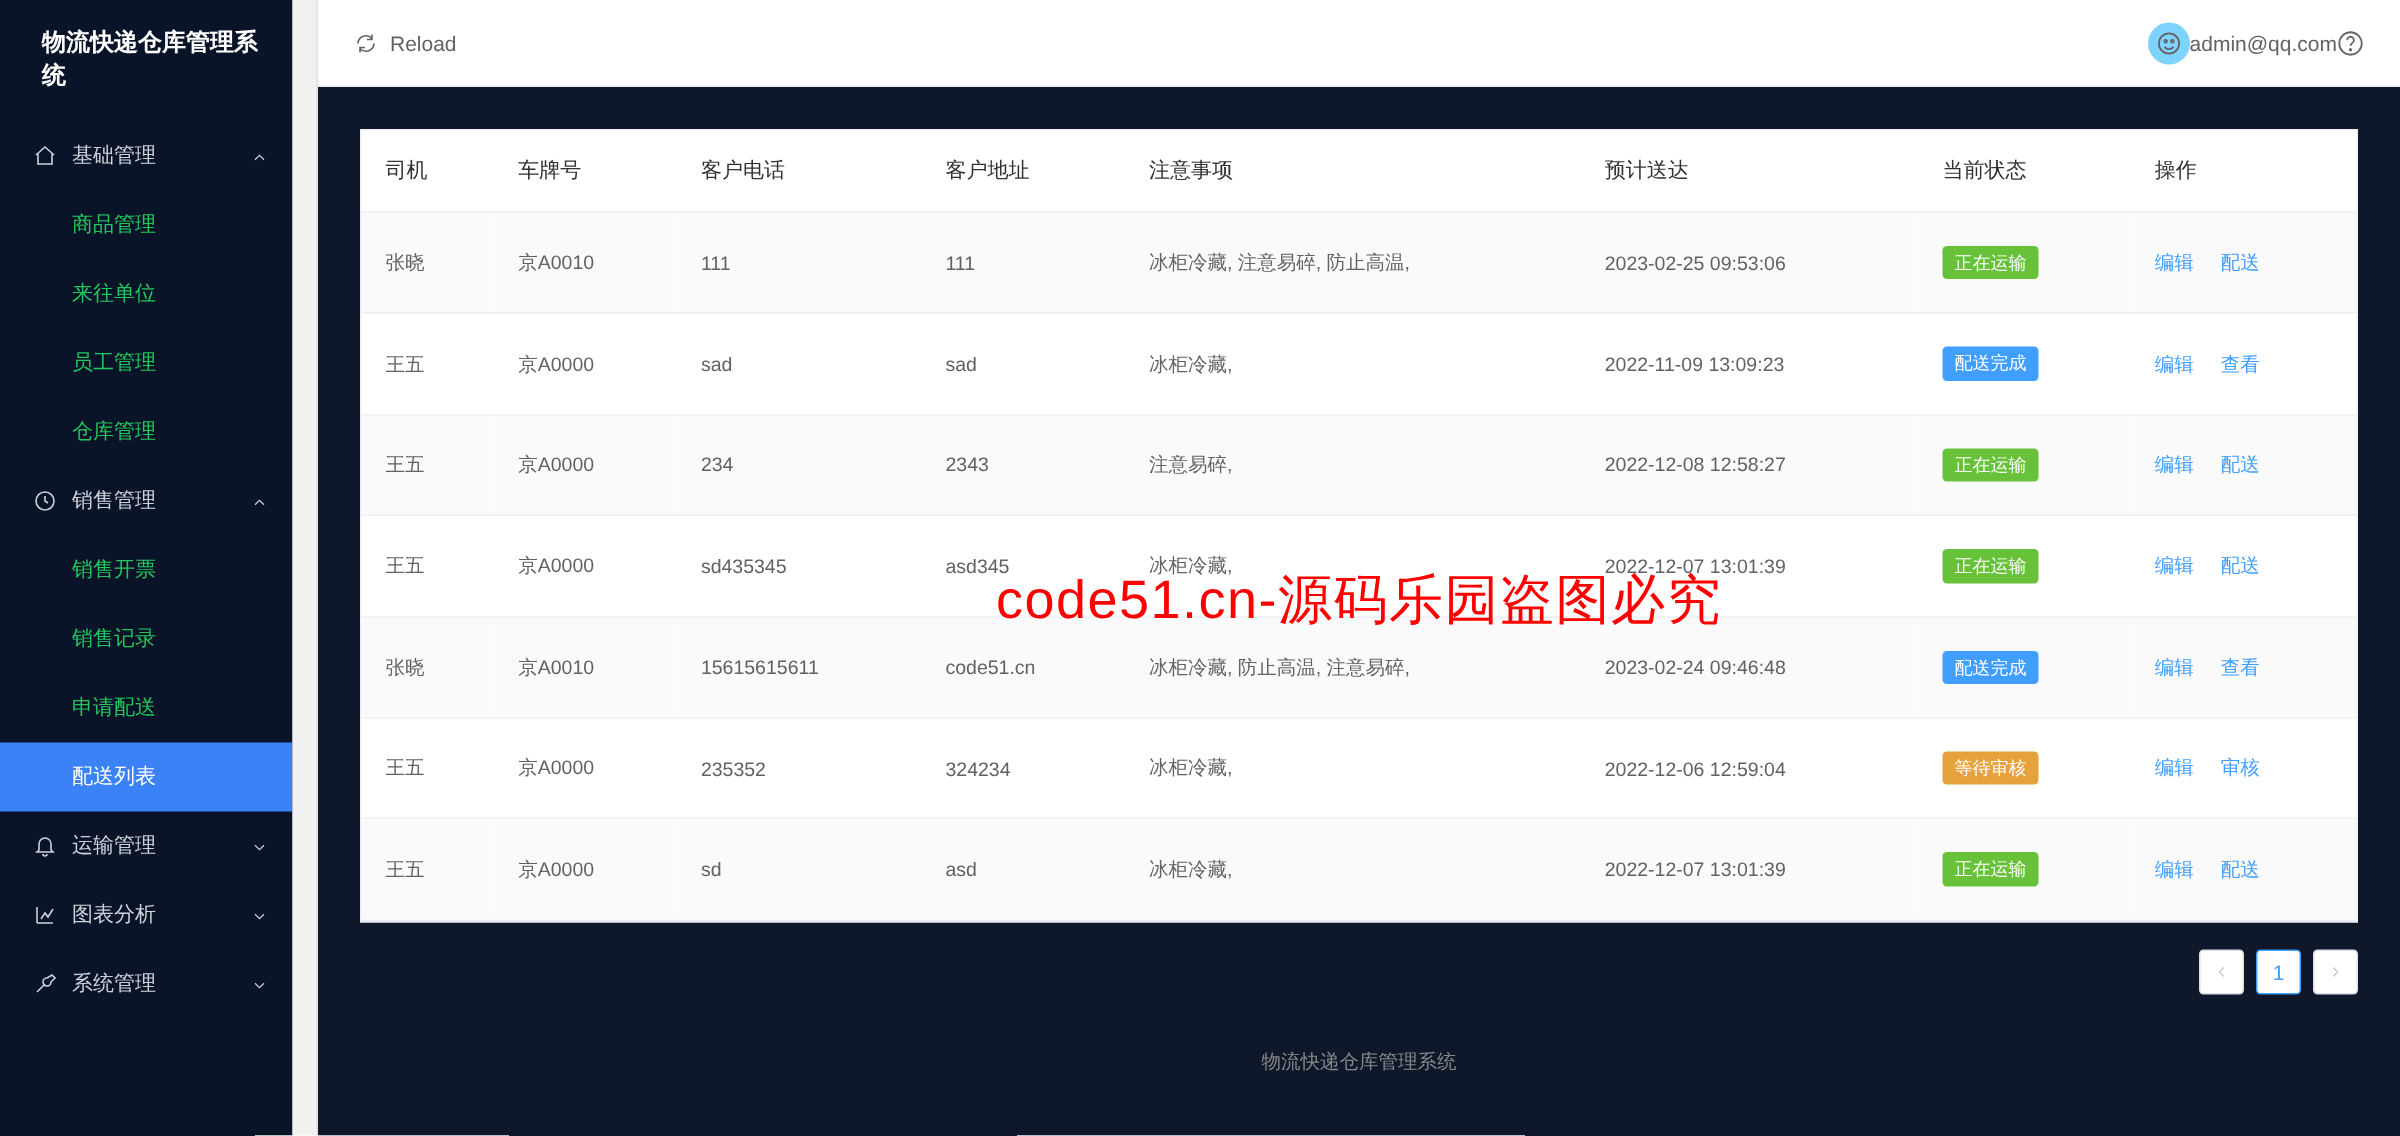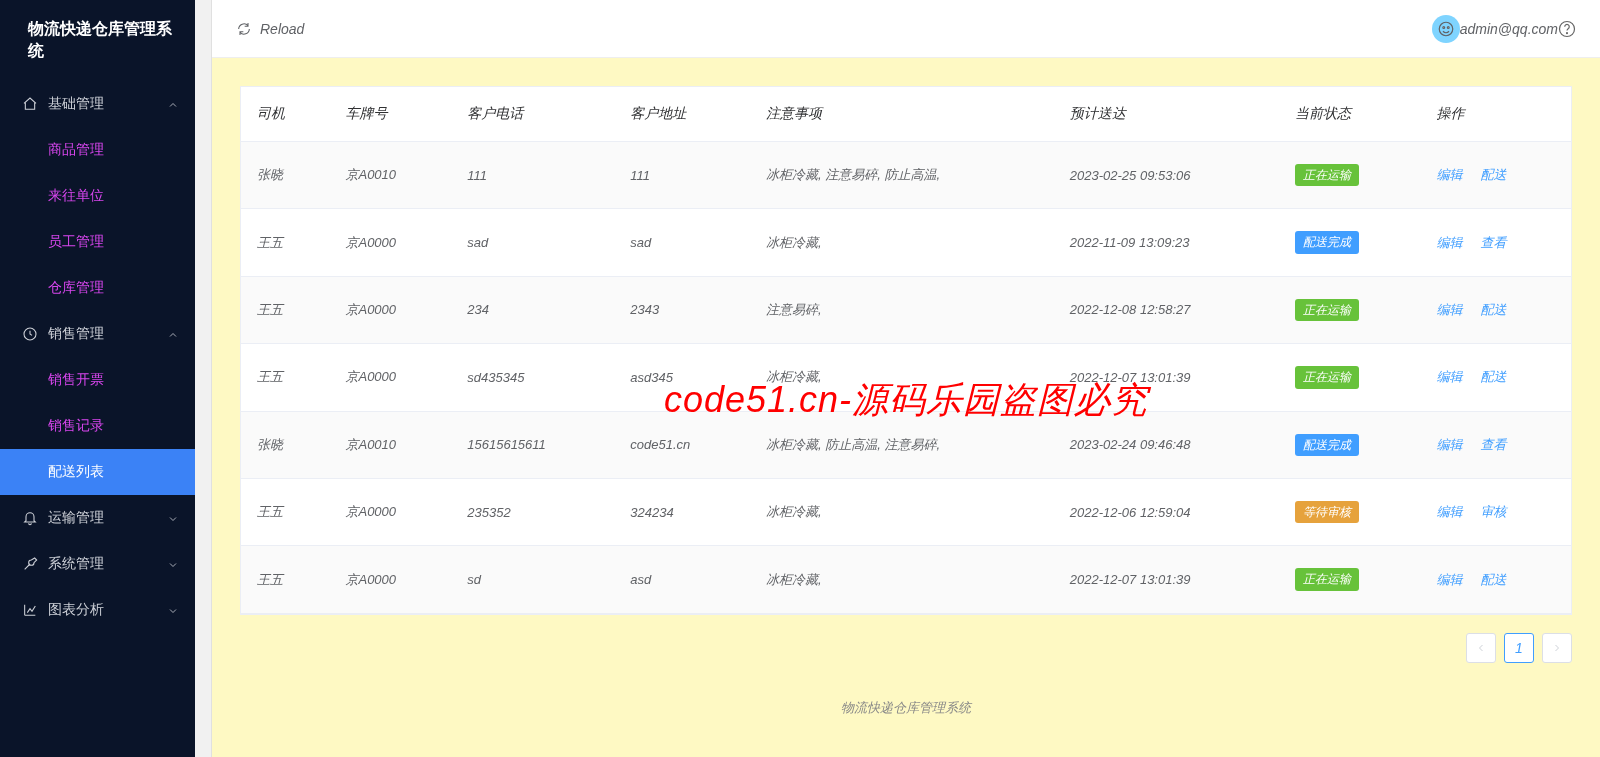--- a/index.html
+++ b/index.html
@@ -38,30 +38,30 @@
   color: #ced1d8;
   font-size: 14px;
 }
 .menu-group-header .icon { width: 16px; height: 16px; margin-right: 10px; }
 .menu-group-header .chevron { margin-left: auto; width: 12px; height: 12px; }
 .menu-item {
   display: flex;
   align-items: center;
   padding: 14px 16px 14px 48px;
   cursor: pointer;
-  color: #d946ef;
+  color: #22c55e;
   font-size: 14px;
 }
 .menu-item.active { background: #3b82f6; color: #fff; }
 
 
 .scroll-edge { width: 17px; background: #f1f1f1; border-right: 1px solid #e0e0e0; }
 
 
-.main { flex: 1; display: flex; flex-direction: column; background: #fef9c3; font-style: italic; }
+.main { flex: 1; display: flex; flex-direction: column; background: #0f172a; }
 .topbar {
   height: 58px;
   background: #fff;
   display: flex;
   align-items: center;
   padding: 0 24px;
   border-bottom: 1px solid #eee;
 }
 .reload {
   display: flex;
@@ -184,45 +184,46 @@
               <circle cx="12" cy="12" r="9"></circle>
               <path d="M12 7v5l3 2"></path>
             </svg></span>
           <span>销售管理</span>
           <span class="chevron"><svg viewBox="0 0 24 24">
               <path d="M6 15l6-6 6 6"></path>
             </svg></span>
         </div>
         <div class="menu-item">销售开票</div>
         <div class="menu-item">销售记录</div>
+        <div class="menu-item">申请配送</div>
         <div class="menu-item active">配送列表</div>
         <div class="menu-group-header">
           <span class="icon"><svg viewBox="0 0 24 24">
               <path d="M6 16V10a6 6 0 1 1 12 0v6l2 2H4z"></path>
               <path d="M10 20a2 2 0 0 0 4 0"></path>
             </svg></span>
           <span>运输管理</span>
           <span class="chevron"><svg viewBox="0 0 24 24">
               <path d="M6 9l6 6 6-6"></path>
             </svg></span>
         </div>
         <div class="menu-group-header">
           <span class="icon"><svg viewBox="0 0 24 24">
+              <path d="M4 20h16M4 20V4M8 16l4-6 3 4 5-8"></path>
+            </svg></span>
+          <span>图表分析</span>
+          <span class="chevron"><svg viewBox="0 0 24 24">
+              <path d="M6 9l6 6 6-6"></path>
+            </svg></span>
+        </div>
+        <div class="menu-group-header">
+          <span class="icon"><svg viewBox="0 0 24 24">
               <path d="M14 6a4 4 0 1 0 4 4l4-4-3-3zM12 12l-8 8"></path>
             </svg></span>
           <span>系统管理</span>
-          <span class="chevron"><svg viewBox="0 0 24 24">
-              <path d="M6 9l6 6 6-6"></path>
-            </svg></span>
-        </div>
-        <div class="menu-group-header">
-          <span class="icon"><svg viewBox="0 0 24 24">
-              <path d="M4 20h16M4 20V4M8 16l4-6 3 4 5-8"></path>
-            </svg></span>
-          <span>图表分析</span>
           <span class="chevron"><svg viewBox="0 0 24 24">
               <path d="M6 9l6 6 6-6"></path>
             </svg></span>
         </div>
       </div>
   </div>
 
   <div class="scroll-edge"></div>
 
   <div class="main">

